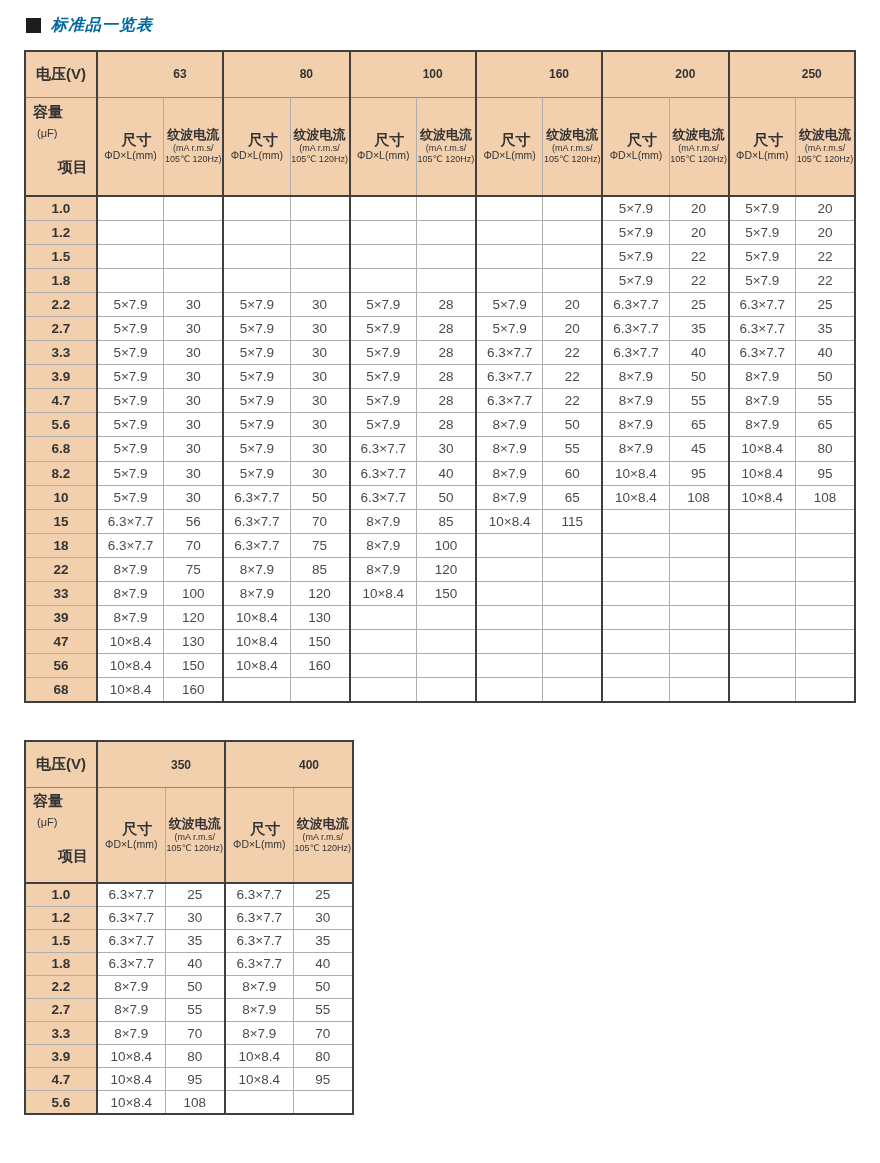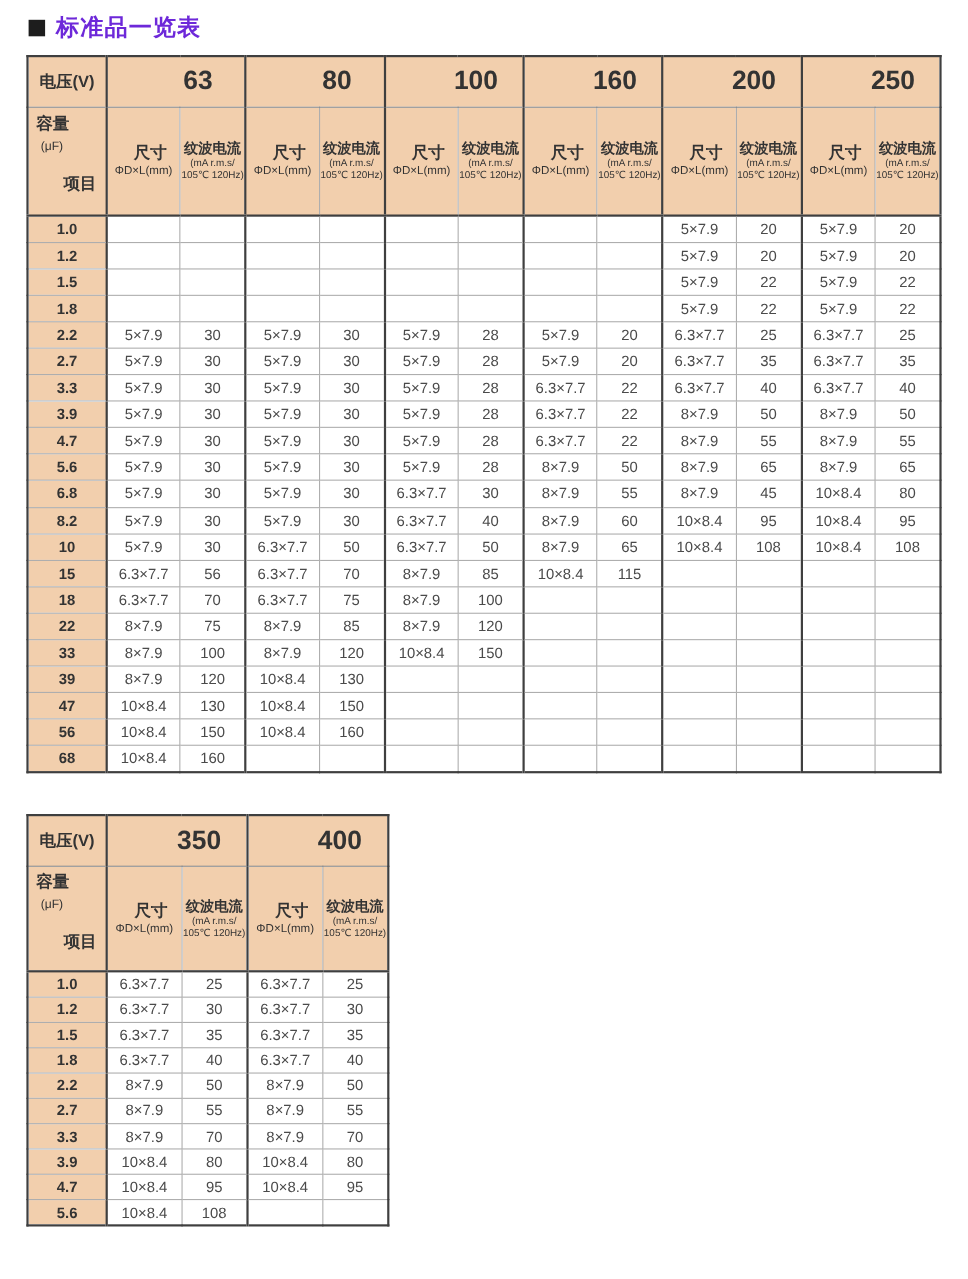--- a/index.html
+++ b/index.html
@@ -26,24 +26,25 @@
     gap: 10px;
     margin: 4px 0 12px 2px;
     height: 26px;
   }
   .title-sq {
     width: 15px; height: 15px;
     background: #1d1d1d;
     display: inline-block;
   }
   .title-text {
-    font-size: 21px;
+    font-size: 16px;
     font-weight: bold;
-    color: #6d28d9;
+    color: #0369a1;
     letter-spacing: 1px;
+    font-style: italic;
   }
 
   table.spec {
     border-collapse: collapse;
     table-layout: fixed;
     border: 2px solid var(--border-dark);
   }
   table.spec + table.spec { margin-top: 37px; }
 
   table.spec th, table.spec td {
@@ -54,21 +55,21 @@
   }
 
   
   .g-start { border-left: 2px solid var(--border-dark) !important; }
   tr.hr1 th { border-bottom: 1px solid #8a8a8a; }
   tr.hr2 th { border-bottom: 2px solid var(--border-dark); }
 
   thead th { background: var(--tan); color: var(--text-head); font-weight: bold; }
 
   .c-volt { font-size: 15px; }
-  .c-vnum { font-size: 24px; font-weight: 600; padding-left: 40px; }
+  .c-vnum { font-size: 12px; font-weight: 600; padding-left: 40px; }
 
   .c-size .lbl { font-size: 15px; font-weight: bold; line-height: 1.15; padding-left: 12px; }
   .c-size .sub { font-size: 10.5px; font-weight: normal; line-height: 1.2; }
   .c-rip  .lbl { font-size: 13px; font-weight: bold; line-height: 1.2; }
   .c-rip  .sub { font-size: 9px; font-weight: normal; line-height: 1.25; white-space: pre-line; }
 
   .c-diag { padding: 0; }
   .diag-box {
     position: relative;
     width: 100%; height: 100%;

